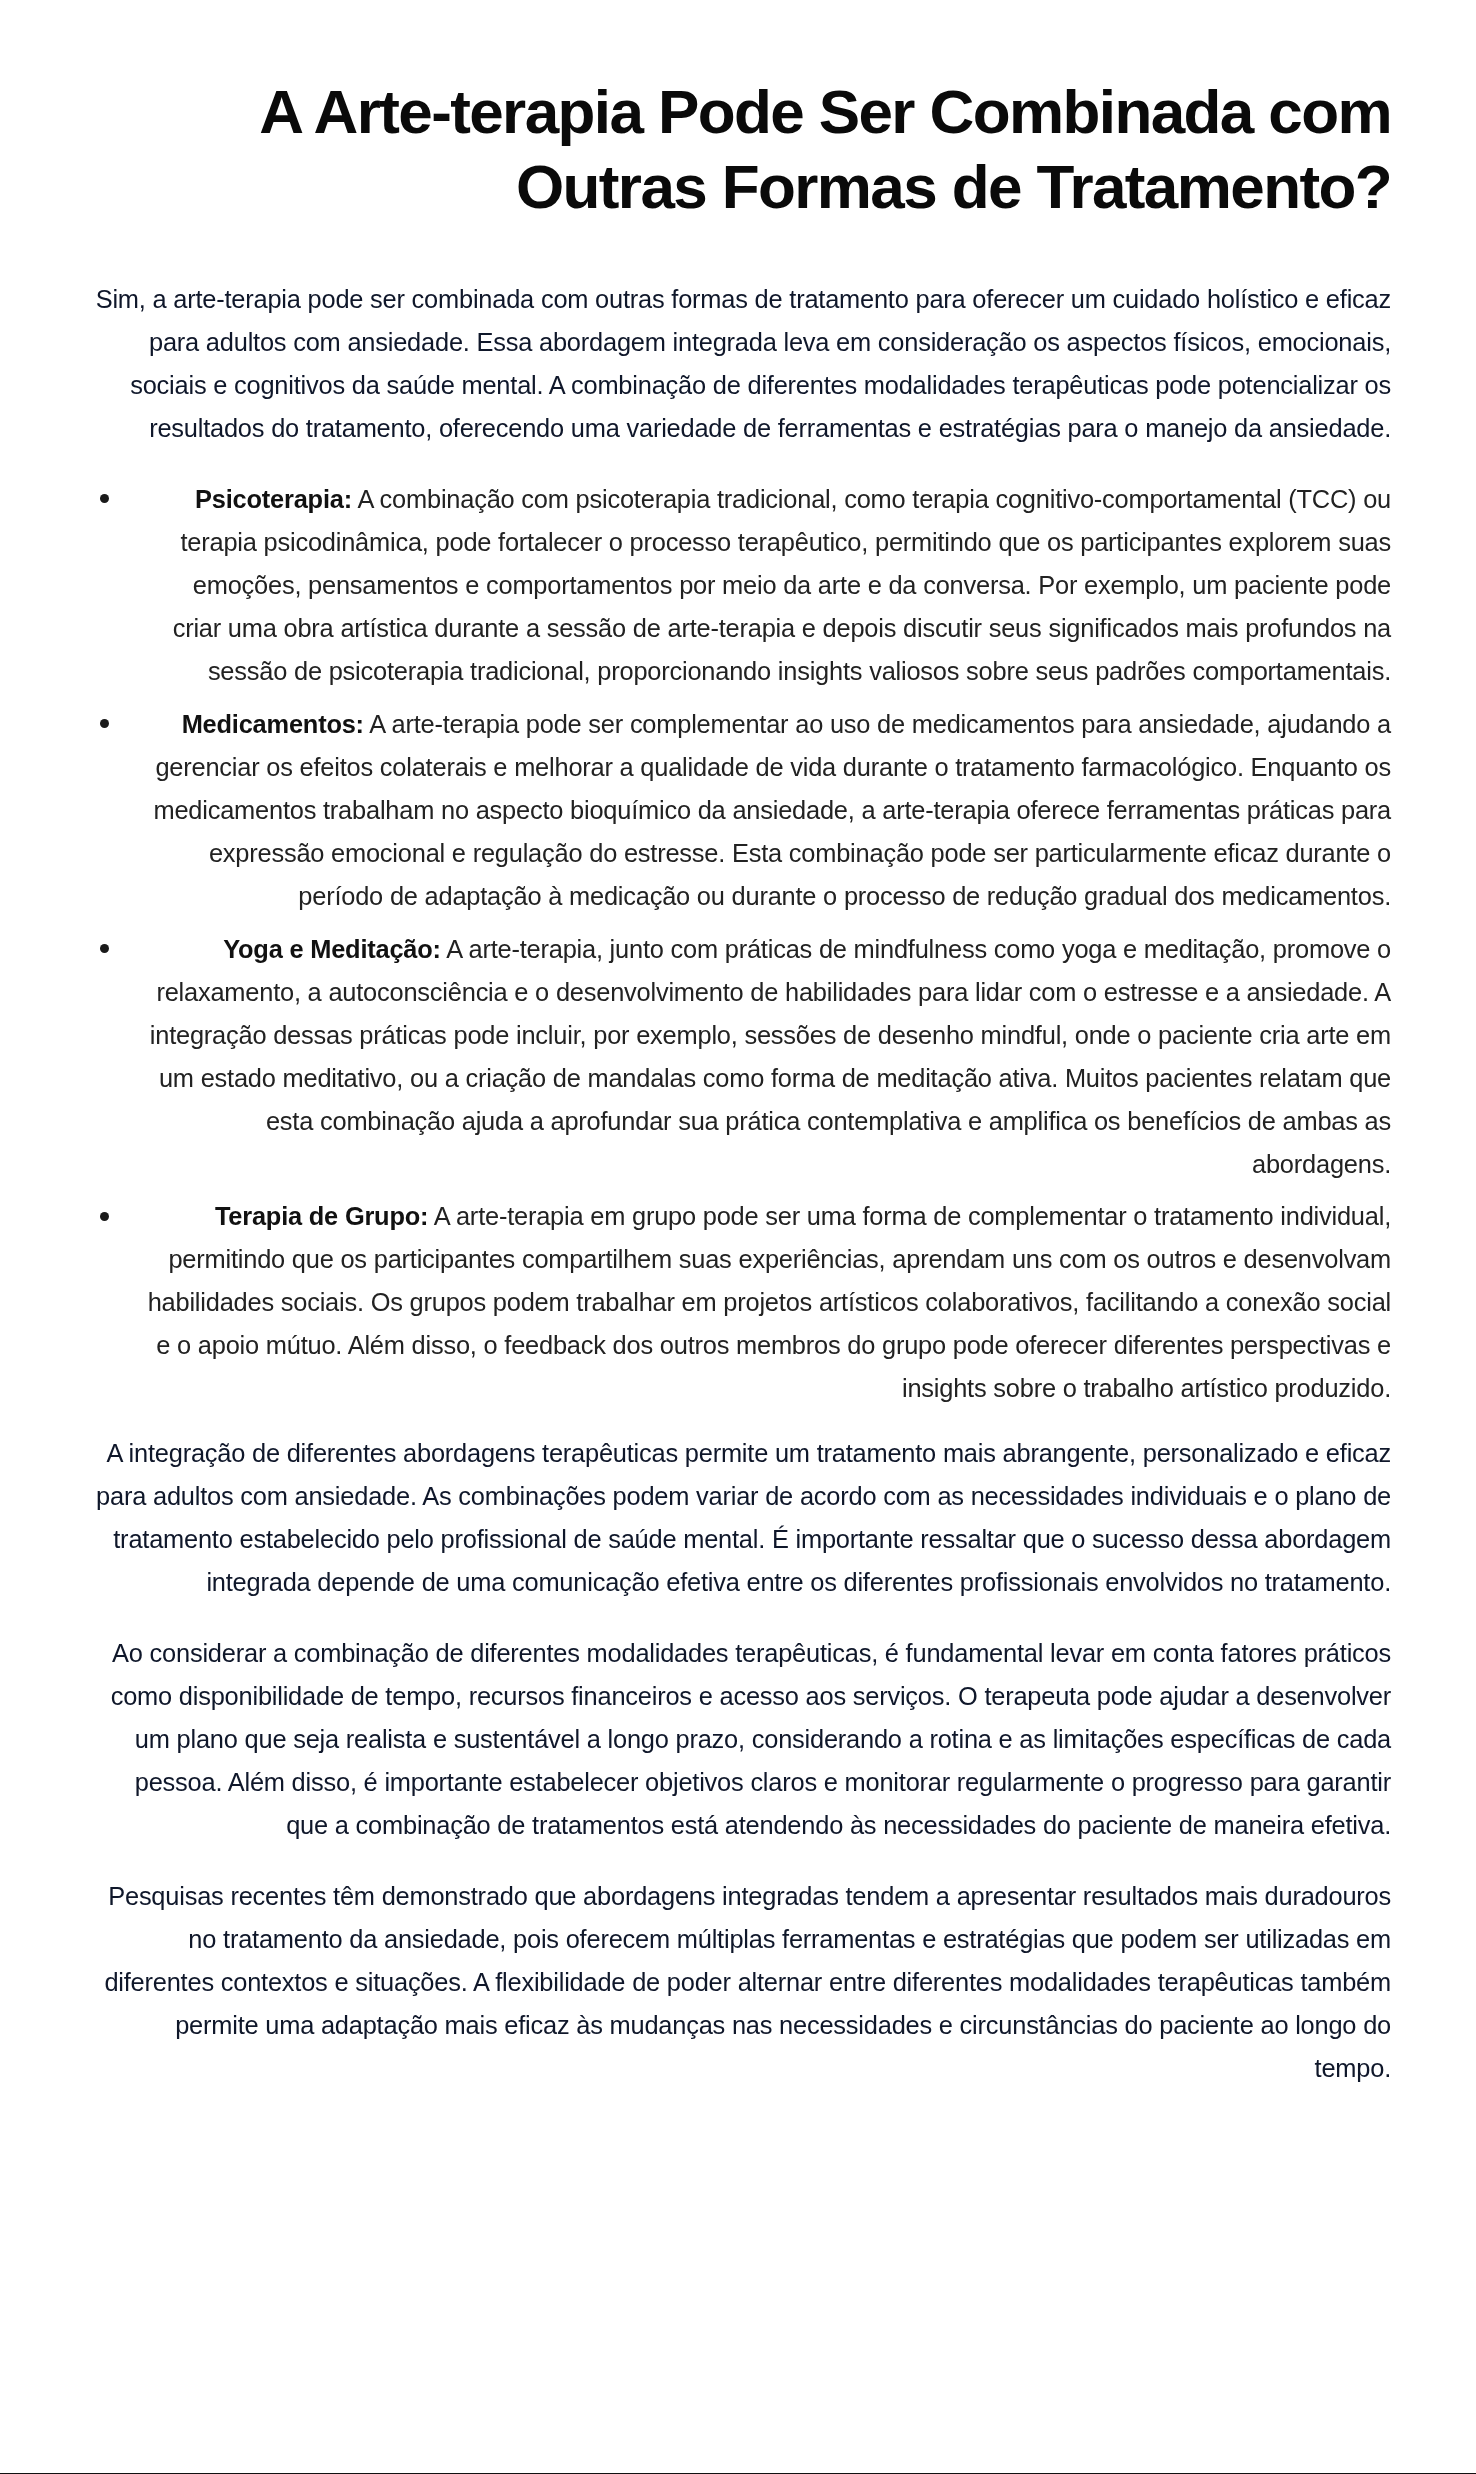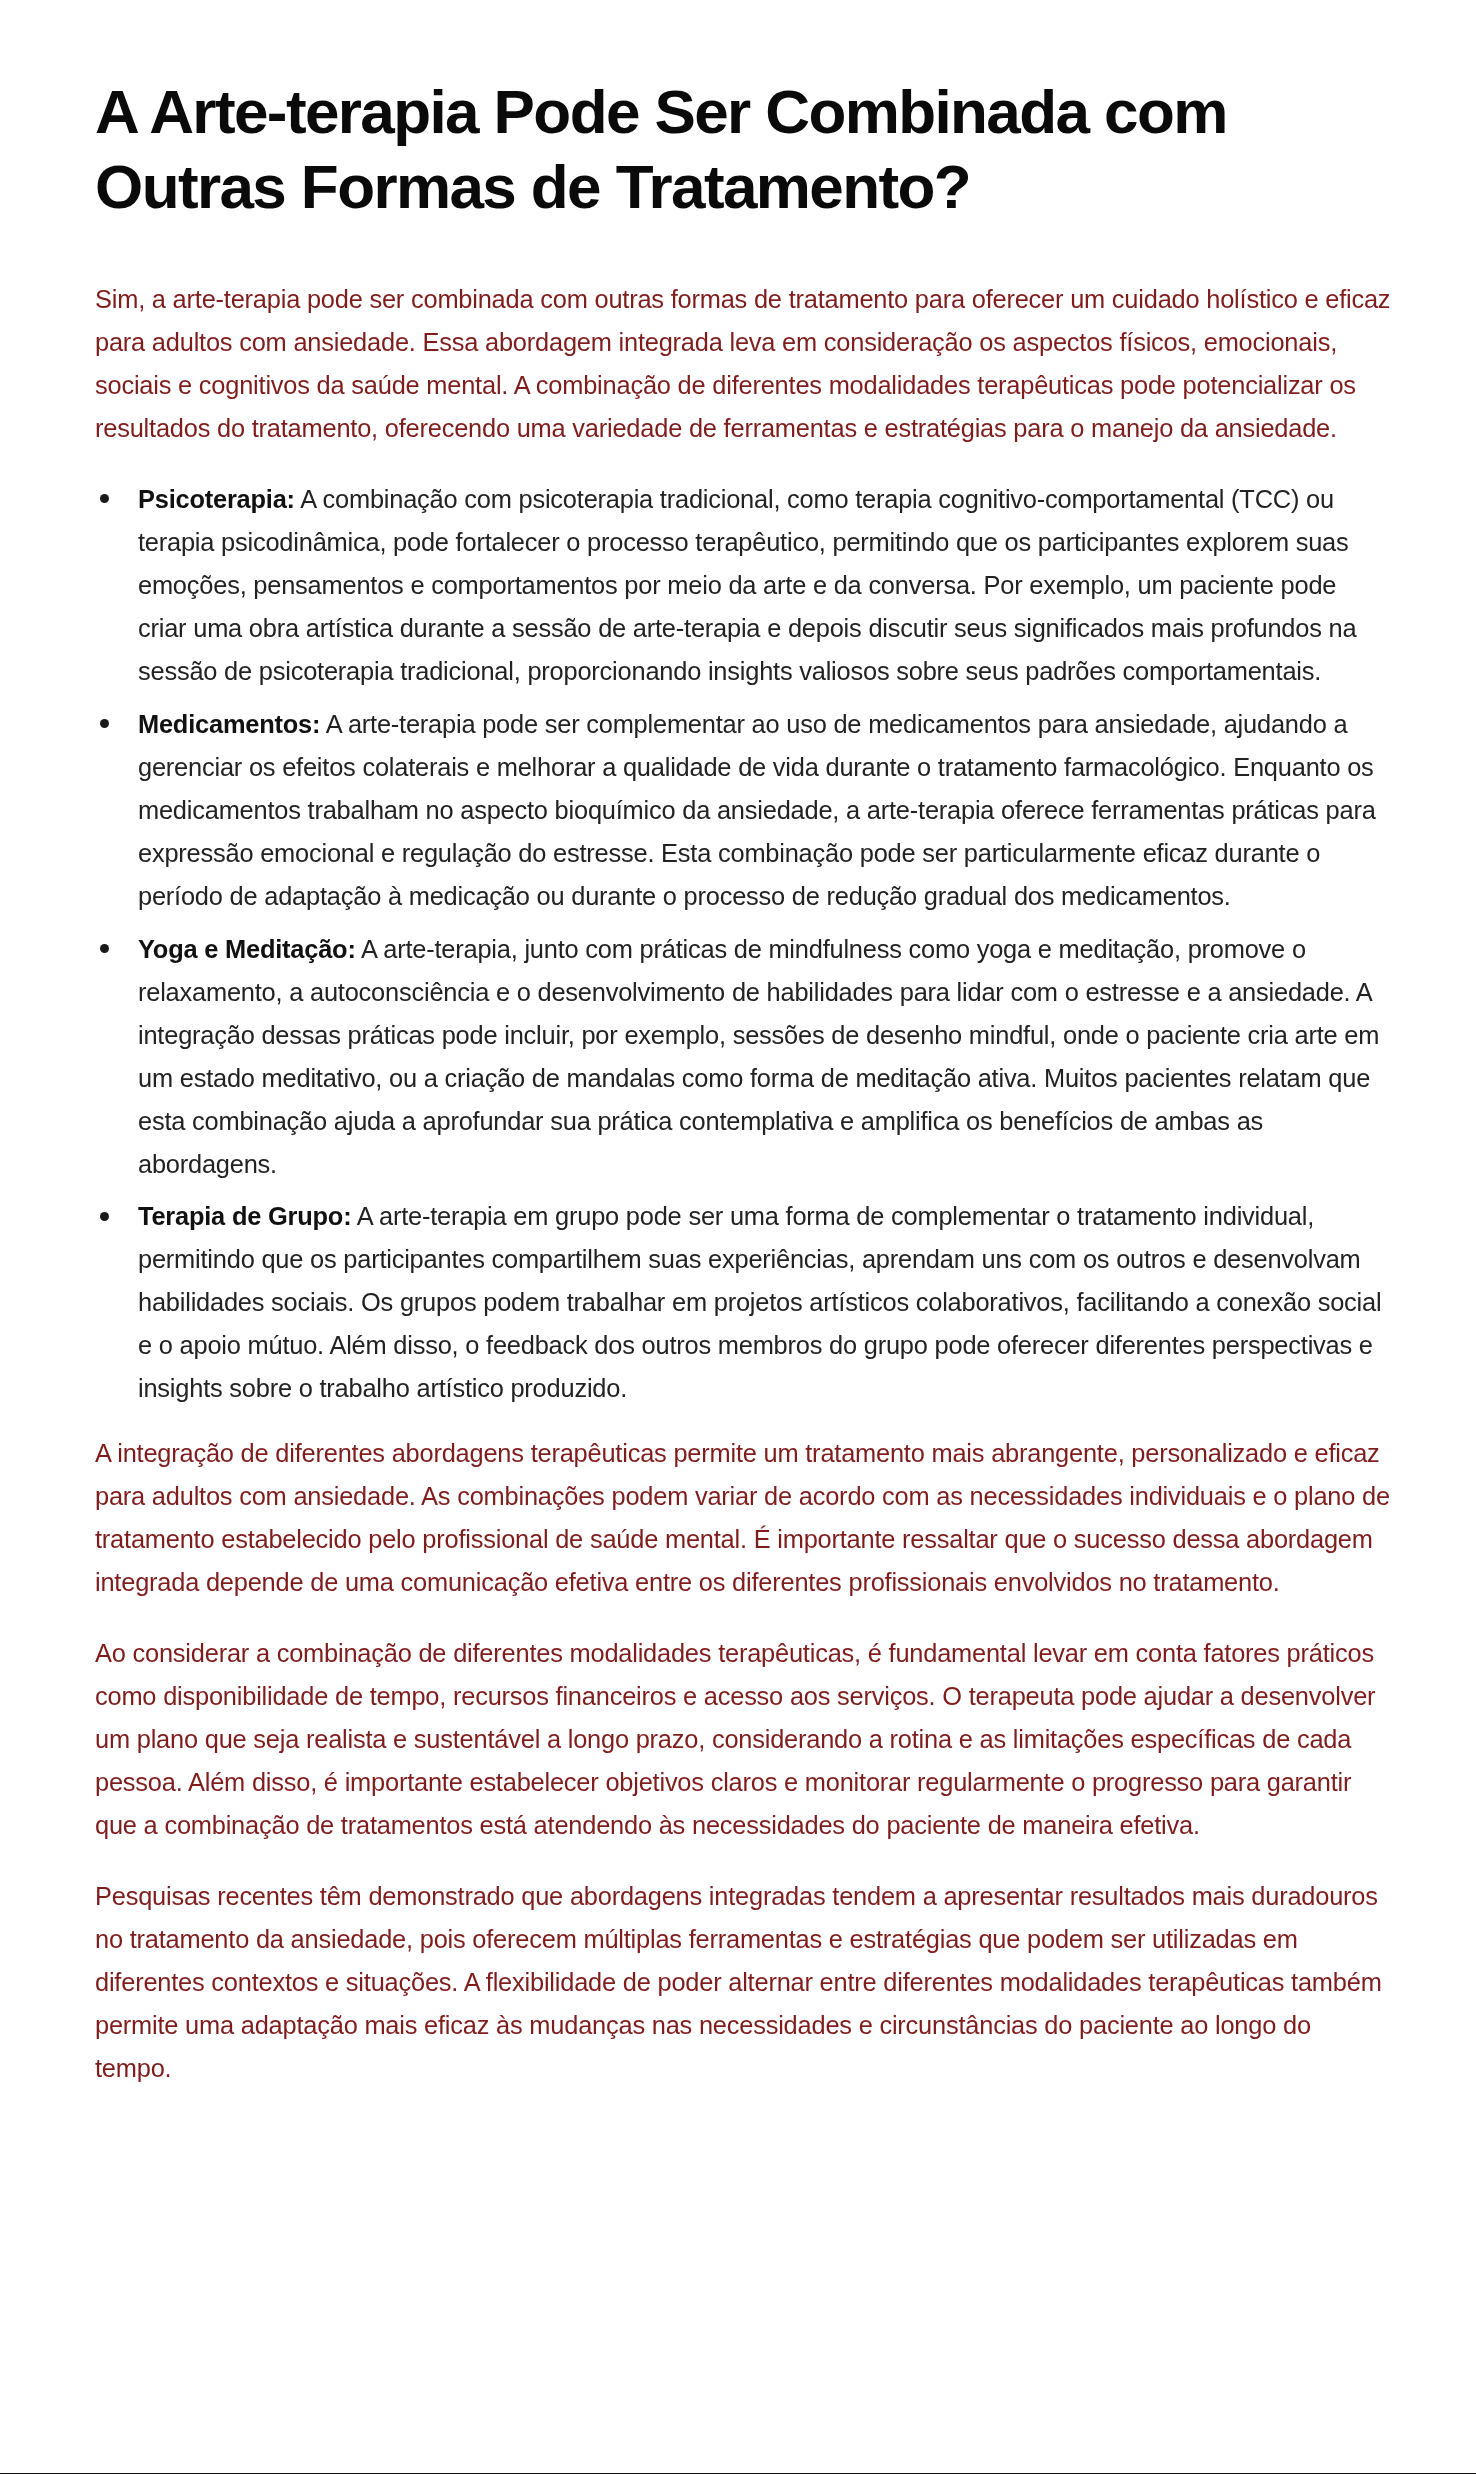--- a/index.html
+++ b/index.html
@@ -13,36 +13,37 @@
       position: relative;
       overflow: hidden;
       font-family: "Liberation Sans", "DejaVu Sans", sans-serif;
       color: #1f1f1f;
     }
     .article {
       position: absolute;
       left: 95px;
       top: 74px;
       width: 1296px;
+      text-align: right;
     }
     .title {
       font-family: "Liberation Sans", "DejaVu Sans", sans-serif;
       font-weight: 700;
       font-size: 62px;
       line-height: 75px;
       letter-spacing: -1.6px;
       color: #0a0a0a;
       margin: 0 0 54px 0;
     }
     .para {
       font-size: 25.4px;
       line-height: 43px;
       margin: 0 0 28px 0;
       letter-spacing: -0.2px;
-      color: #7f1d1d;
+      color: #0f172a;
     }
     .list {
       list-style: none;
       margin: 0 0 21.3px 0;
       padding: 0;
     }
     .list-item {
       position: relative;
       padding-left: 43px;
       font-size: 25.4px;

